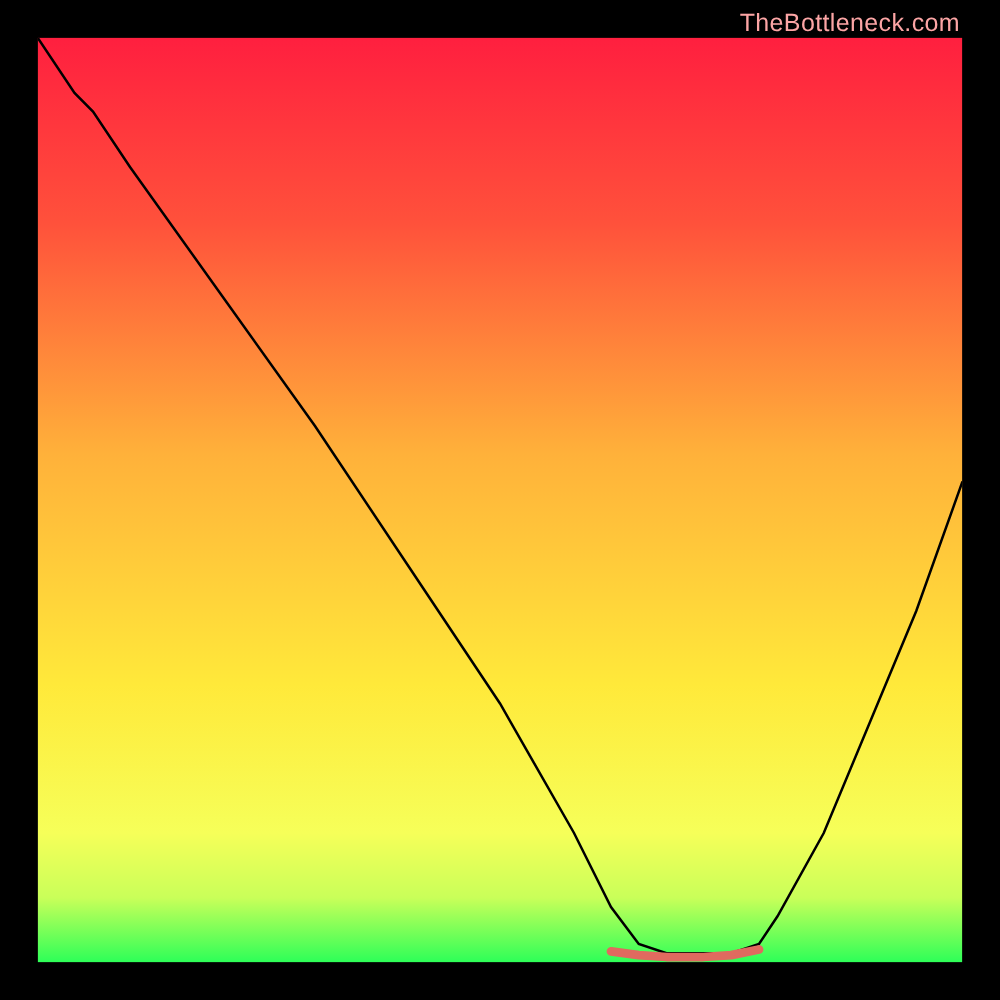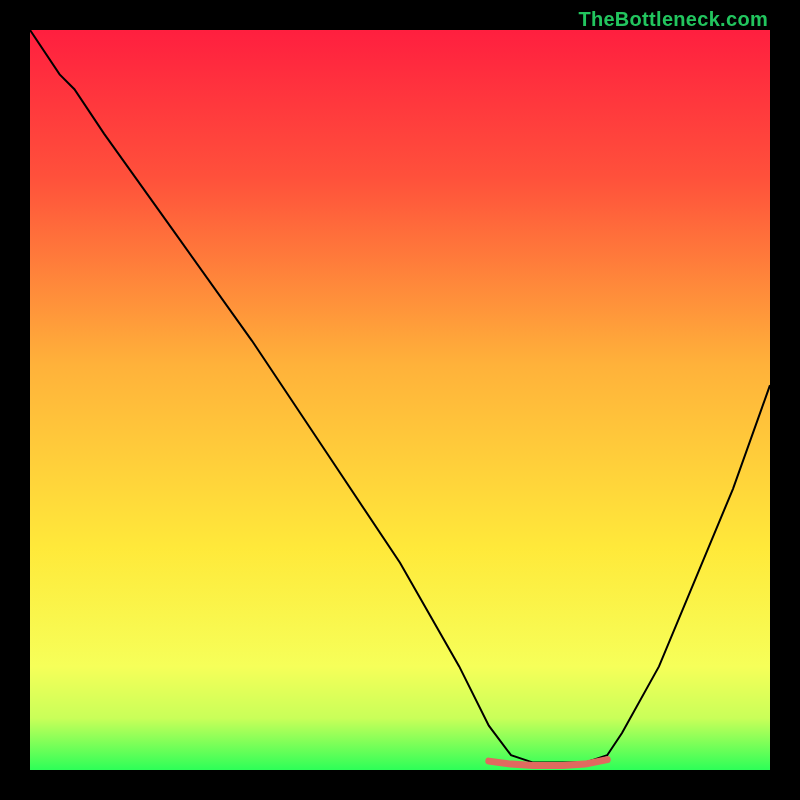--- a/index.html
+++ b/index.html
@@ -21,24 +21,24 @@
     left: 30px;
     top: 30px;
     width: 740px;
     height: 740px;
     overflow: hidden;
   }
   .watermark {
     position: absolute;
     right: 32px;
     top: 8px;
-    color: #22c55e;
+    color: #fca5a5;
     font-family: Arial, Helvetica, sans-serif;
     font-size: 20px;
-    font-weight: 700;
+    font-weight: 400;
     letter-spacing: 0.3px;
   }
   svg { display: block; }
 </style>
 </head>
 <body>
 
 <div class="frame">
 
   <div class="watermark">TheBottleneck.com</div>

